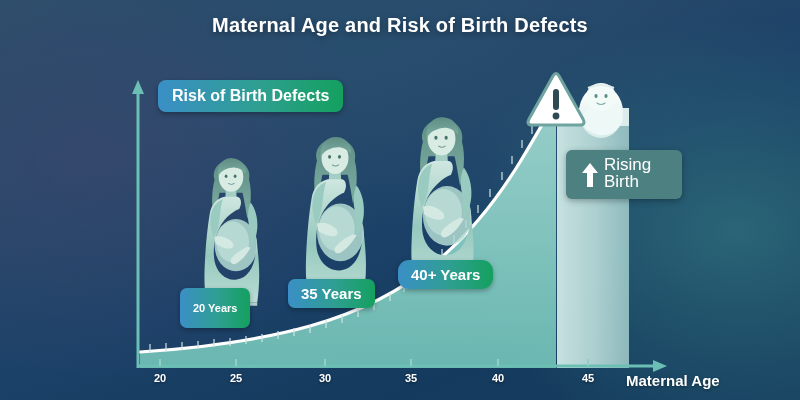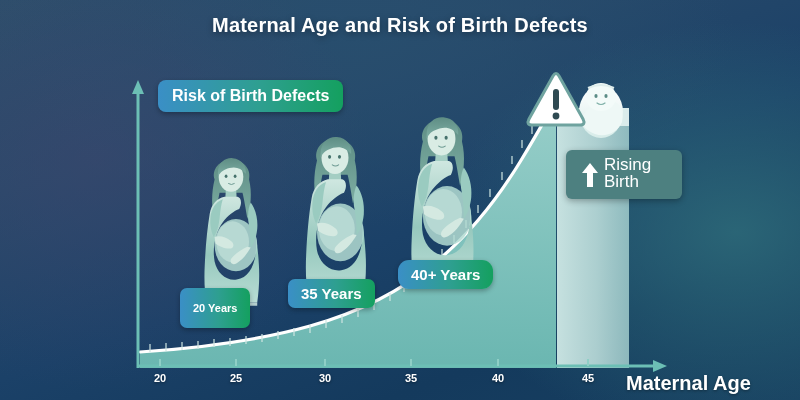--- a/index.html
+++ b/index.html
@@ -46,21 +46,21 @@
   #rising-risk .rrtext{
     color:#fff;font-size:17px;font-weight:normal;line-height:1.02;
   }
   
   .tick-label{
     position:absolute;top:372px;color:#ffffff;font-size:11px;font-weight:bold;
     transform:translateX(-50%);text-shadow:0 1px 3px rgba(0,0,0,.4);
   }
   #xaxis-title{
     position:absolute;left:626px;top:372px;color:#ffffff;
-    font-size:20px;font-weight:bold;text-shadow:0 1px 3px rgba(0,0,0,.4);
+    font-size:15px;font-weight:bold;text-shadow:0 1px 3px rgba(0,0,0,.4);
   }
 </style>
 </head>
 <body>
 
 <div id="stage">
 
   <div class="title">Maternal Age and Risk of Birth Defects</div>
 
   <svg id="plot" viewBox="0 0 800 400">

